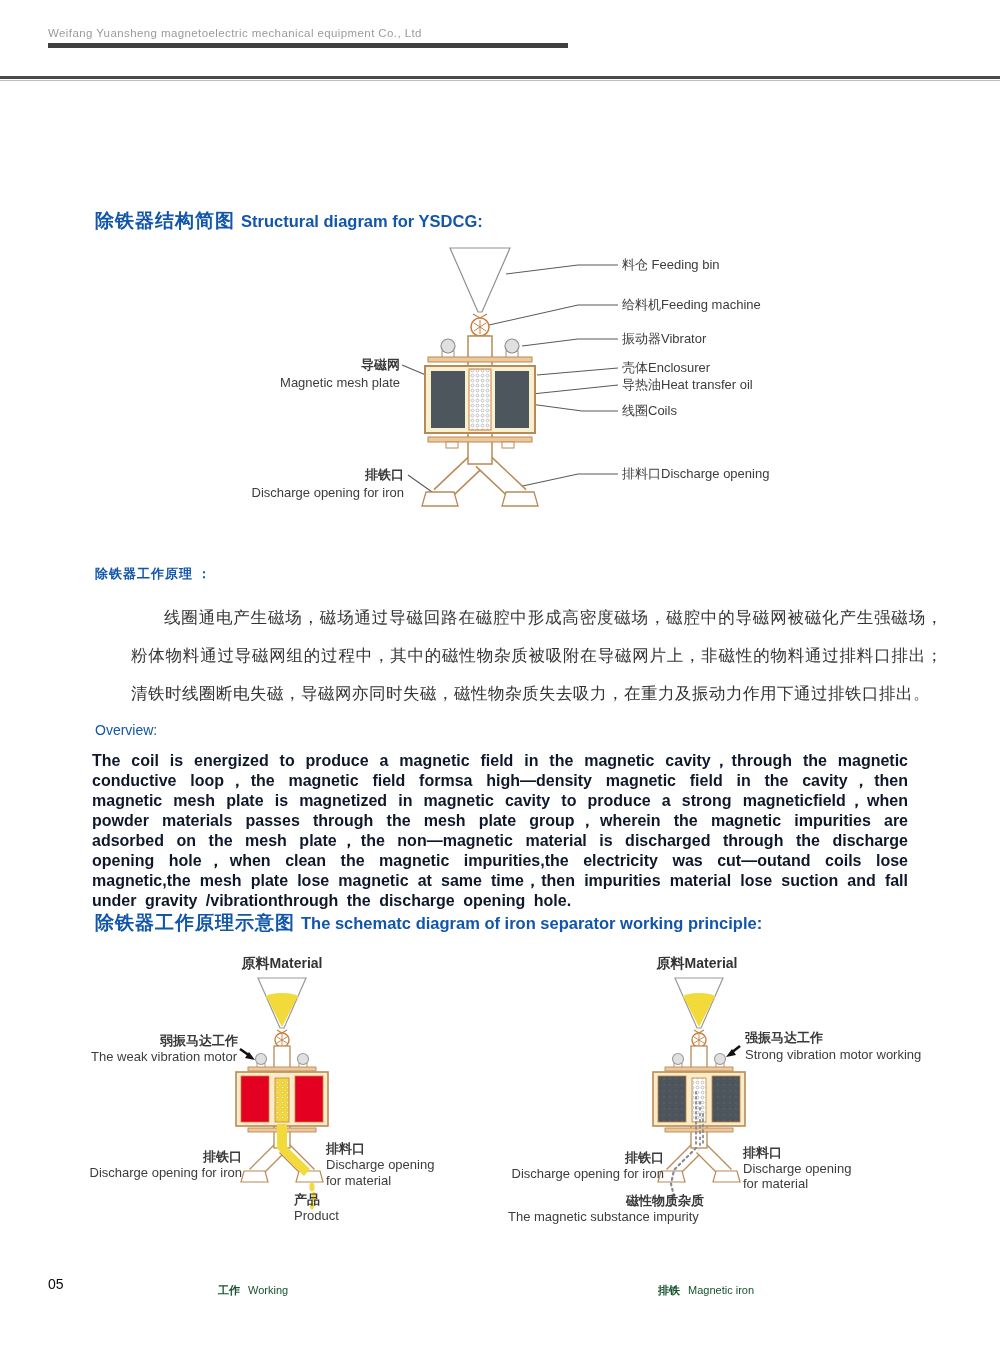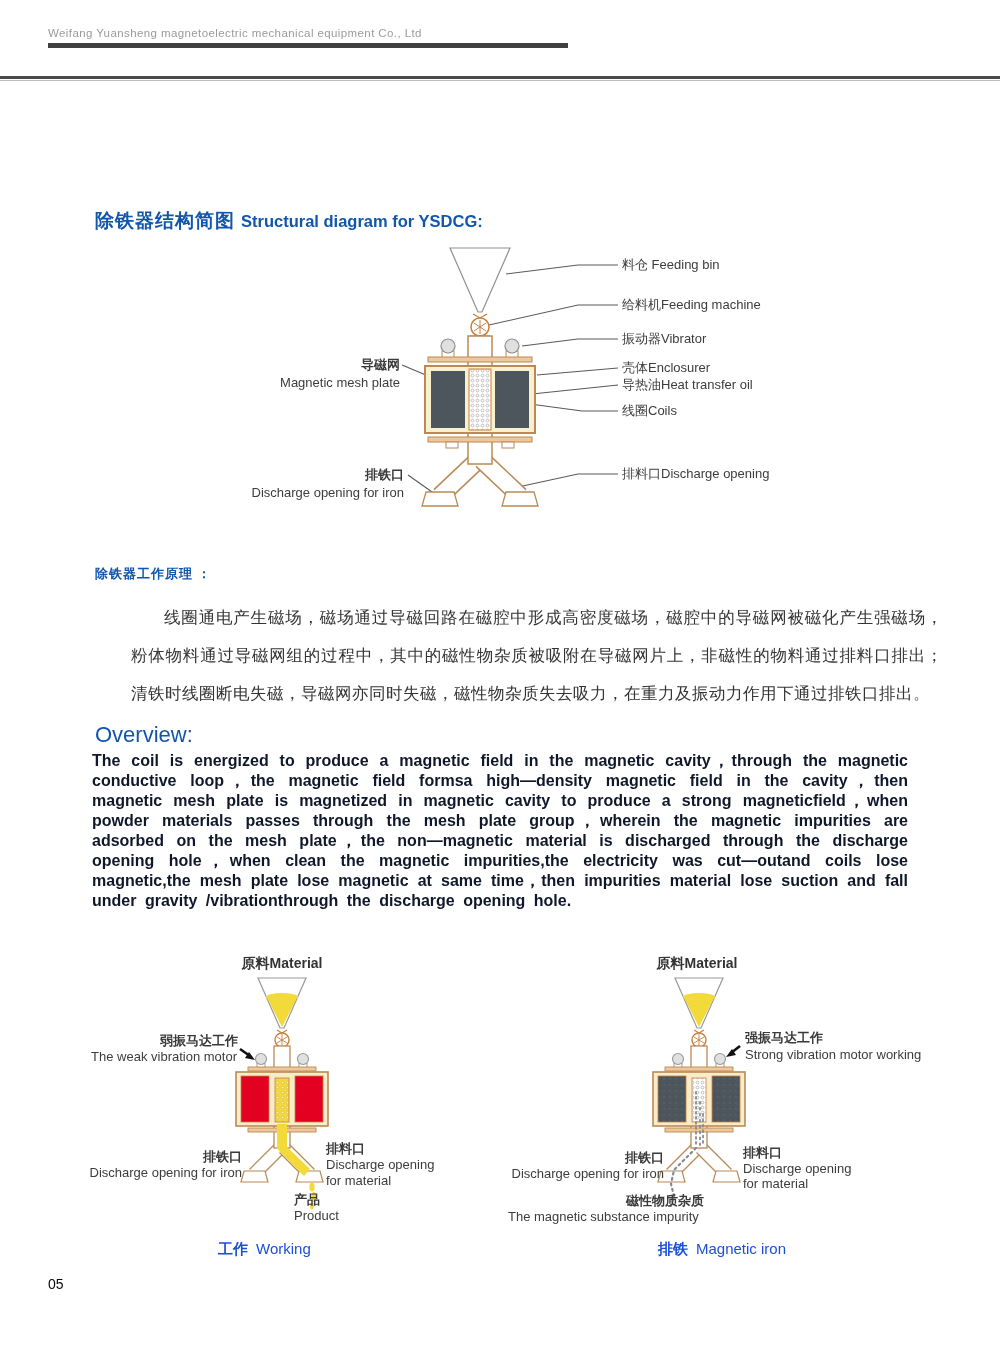--- a/index.html
+++ b/index.html
@@ -15,21 +15,21 @@
   .rule { position:absolute; top:76px; left:0; width:1000px; }
   .rule-dark { height:3px; background:#4a4a4a; }
   .rule-light { height:1px; background:#bdbdbd; margin-top:1px; }
 
   
   .sec-title { position:absolute; color:#1256ab; font-weight:bold; white-space:nowrap; }
   .sec-title .cn { font-size:19px; letter-spacing:1px; }
   .sec-title .en { font-size:16.5px; margin-left:6px; }
   #title1 { left:95px; top:208px; }
   #title2 { left:95px; top:565px; font-size:13px; letter-spacing:1px; }
-  #overview-title { left:95px; top:722px; font-size:22px; font-weight:normal; }
+  #overview-title { left:95px; top:722px; font-size:14px; font-weight:normal; }
   #title3 { left:95px; top:910px; }
 
   
   .para-cn {
     position:absolute; left:95px; top:598px; width:812px;
     font-size:16.5px; line-height:38px; color:#333; text-align:justify;
     text-indent:2em; letter-spacing:0.5px;margin-left:36px;
   }
   .para-en {
     position:absolute; left:92px; top:751px; width:816px;
@@ -40,21 +40,21 @@
 
   
   #svg-structural { position:absolute; left:230px; top:238px; width:560px; height:285px; }
   #svg-working    { position:absolute; left:80px;  top:950px; width:420px; height:290px; }
   #svg-removing   { position:absolute; left:500px; top:950px; width:440px; height:290px; }
 
   svg text { font-family:"Liberation Sans","DejaVu Sans",sans-serif; font-size:13px; fill:#3c3c3c; }
   svg text.cjk { font-weight:bold; fill:#3a3a3a; }
   svg text.ttl { font-size:14px; fill:#333; font-weight:bold; }
 
-  .caption { position:absolute; font-size:15px; color:#1d4ed8; }
+  .caption { position:absolute; font-size:11px; color:#14532d;margin-top:43px; }
   .caption .cn { font-weight:bold; margin-right:8px; }
   #cap-working { left:218px; top:1240px; }
   #cap-removing { left:658px; top:1240px; }
 
   .page-number { position:absolute; left:48px; top:1276px; font-size:14px; color:#0a0a0a; }
 </style>
 </head>
 <body>
 
 <div class="page">
@@ -158,20 +158,23 @@
     <text class="cjk" x="174" y="241" text-anchor="end">排铁口</text>
     <text x="174" y="259" text-anchor="end">Discharge opening for iron</text>
   </svg>
 
   <div class="sec-title" id="title2">除铁器工作原理 ：</div>
   <div class="para-cn">线圈通电产生磁场，磁场通过导磁回路在磁腔中形成高密度磁场，磁腔中的导磁网被磁化产生强磁场，粉体物料通过导磁网组的过程中，其中的磁性物杂质被吸附在导磁网片上，非磁性的物料通过排料口排出；清铁时线圈断电失磁，导磁网亦同时失磁，磁性物杂质失去吸力，在重力及振动力作用下通过排铁口排出。</div>
 
   <div class="sec-title" id="overview-title">Overview:</div>
   <div class="para-en">The coil is energized to produce a magnetic field in the magnetic cavity，through the magnetic conductive loop，the magnetic field formsa high—density magnetic field in the cavity，then magnetic mesh plate is magnetized in magnetic cavity to produce a strong magneticfield，when powder materials passes through the mesh plate group，wherein the magnetic impurities are adsorbed on the mesh plate，the non—magnetic material is discharged through the discharge opening hole，when clean the magnetic impurities,the electricity was cut—outand coils lose magnetic,the mesh plate lose magnetic at same time，then impurities material lose suction and fall under gravity /vibrationthrough the discharge opening hole.</div>
 
+  <div class="sec-title" id="title3">
+    <span class="cn">除铁器工作原理示意图</span><span class="en">The schematc diagram of iron separator working principle:</span>
+  </div>
 
   <svg id="svg-working" viewBox="0 0 420 290">
     <text class="ttl" x="202" y="18" text-anchor="middle">原料Material</text>
 
     <g>
       <polygon points="178,28 226,28 204,78 200,78" fill="#fff" stroke="#999" stroke-width="1.2"></polygon>
       <polygon points="186,46 218,46 202,77" fill="#f2da3a"></polygon>
       <ellipse cx="202" cy="47" rx="16" ry="4" fill="#f2da3a"></ellipse>
       <line x1="197" y1="80" x2="207" y2="86" stroke="#c87f3e" stroke-width="1.1"></line>
       <line x1="207" y1="80" x2="197" y2="86" stroke="#c87f3e" stroke-width="1.1"></line>

